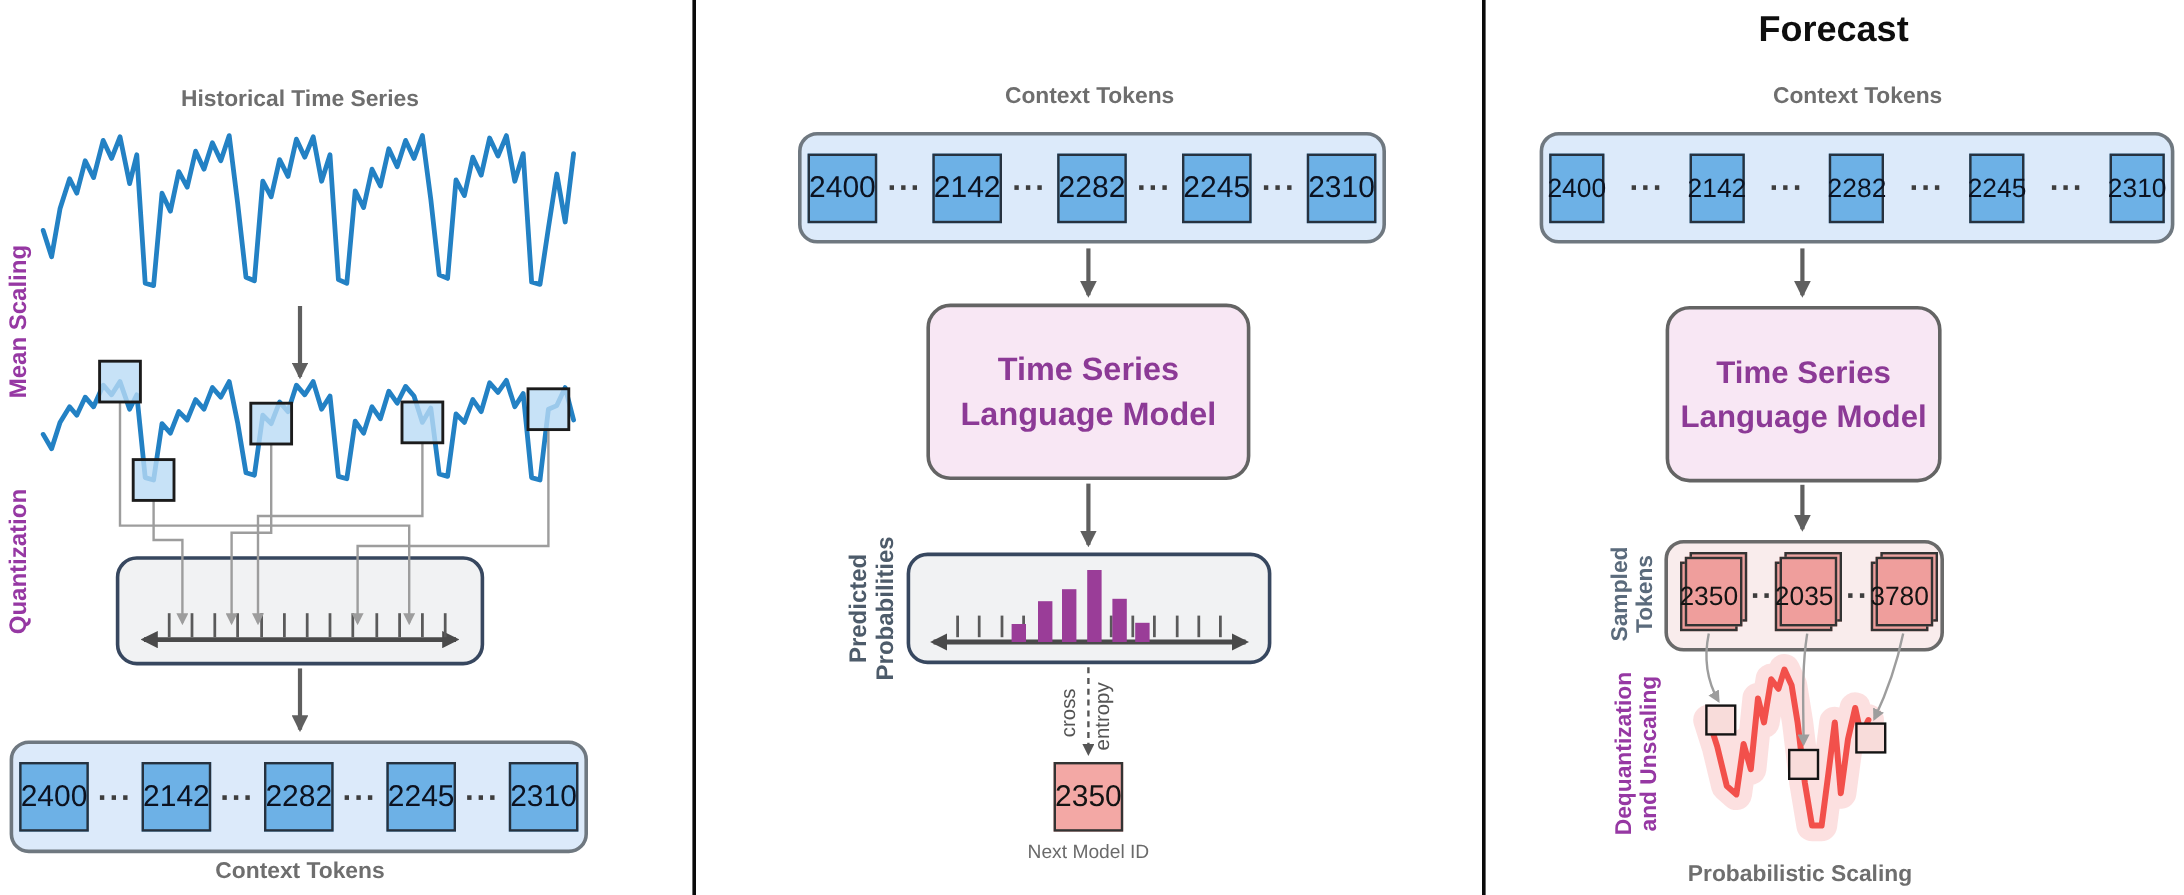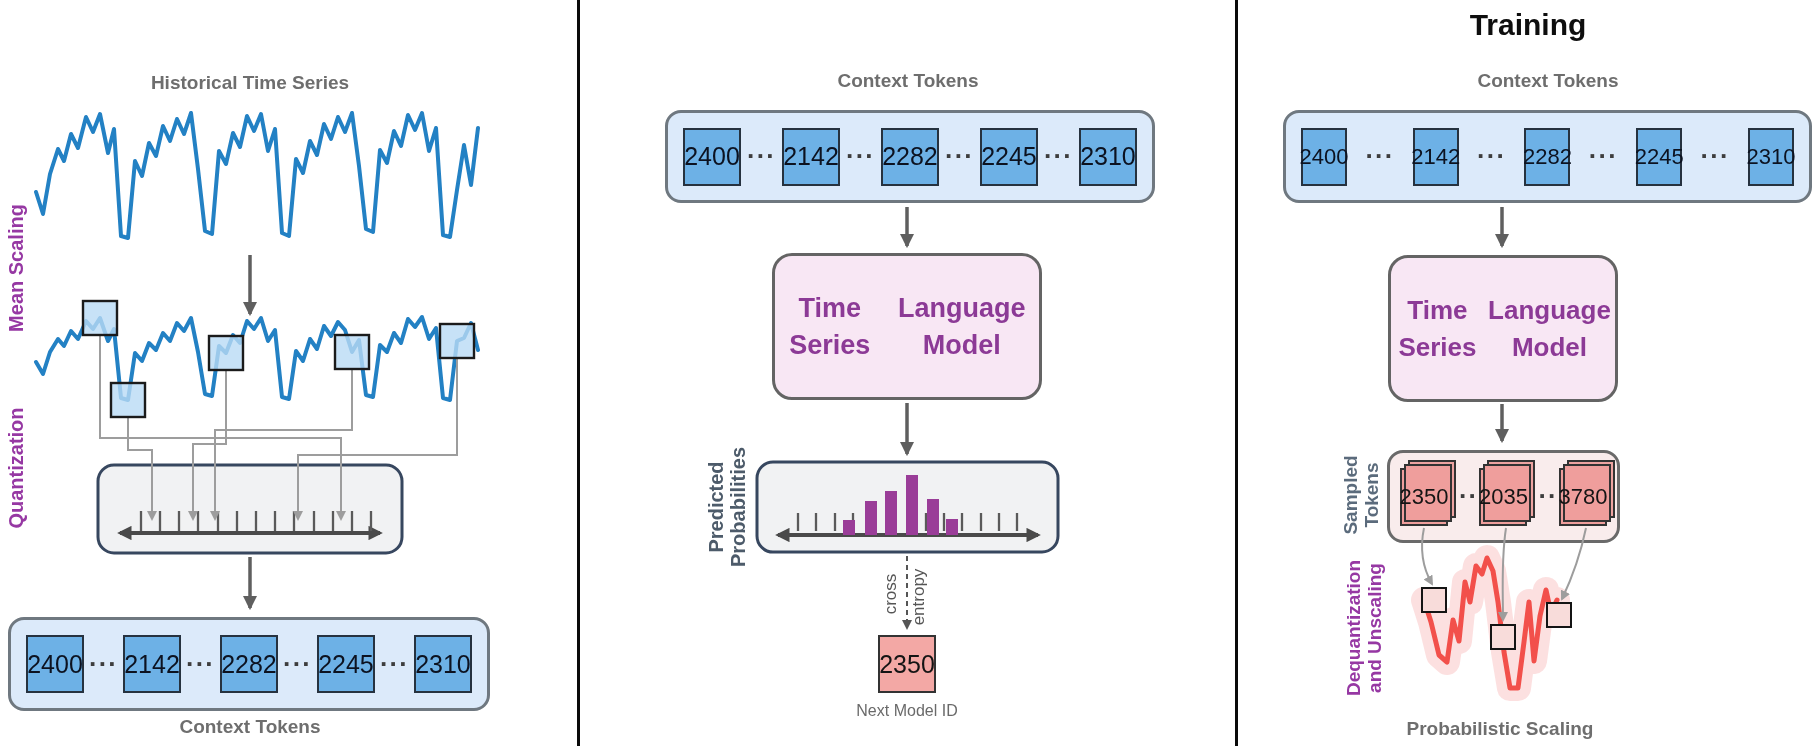--- a/index.html
+++ b/index.html
@@ -5,27 +5,27 @@
   html,body{margin:0;padding:0;background:#fff;}
   #canvas{
     position:relative;width:1820px;height:746px;background:#ffffff;
     font-family:"Liberation Sans","DejaVu Sans",sans-serif;overflow:hidden;
   }
   svg.layer{position:absolute;left:0;top:0;pointer-events:none;}
   .divider{position:absolute;top:0;width:3px;height:746px;background:#0a0a0a;}
   .panel-title{position:absolute;font-weight:bold;font-size:30px;color:#0e0e0e;text-align:center;}
   .gray-label{position:absolute;font-weight:bold;font-size:19px;color:#6e6e6e;text-align:center;}
   .tok-row{position:absolute;background:#dceafa;border:3px solid #6f7880;border-radius:16px;
-    display:flex;align-items:center;justify-content:space-between;padding:0 15px;box-sizing:border-box;}
+    display:flex;align-items:center;justify-content:space-between;padding:0 5px;box-sizing:border-box;}
   .tok{width:58px;height:58px;background:#6db1e6;border:2px solid #26323f;box-sizing:border-box;
     display:flex;align-items:center;justify-content:center;font-size:25px;color:#0c1220;}
   .tok-row.inf .tok{width:46px;font-size:22px;}
   .dots{font-size:26px;font-weight:bold;color:#3d3d3d;letter-spacing:1px;}
   .model-box{position:absolute;background:#f8e7f4;border:3.5px solid #646464;border-radius:20px;
-    display:flex;flex-direction:row;align-items:center;justify-content:center;
+    display:flex;flex-direction:column;align-items:center;justify-content:center;
     font-weight:bold;font-size:27px;color:#8c3a96;line-height:37px;text-align:center;box-sizing:border-box;}
   .vlabel{position:absolute;transform:rotate(-90deg);display:flex;flex-direction:column;
     align-items:center;justify-content:center;font-weight:bold;text-align:center;white-space:nowrap;}
   .vlabel.purple{color:#9638a3;font-size:20px;line-height:22px;}
   .vlabel.slate{color:#4d5b6a;font-size:20px;line-height:22px;}
   .vlabel.slate2{color:#5b6b7c;font-size:19px;line-height:21px;}
   .vlabel.purple2{color:#9638a3;font-size:19px;line-height:21px;}
   .rot-plain{position:absolute;transform:rotate(-90deg);font-size:17px;color:#555;
     text-align:center;white-space:nowrap;}
   .pink-box{position:absolute;width:58px;height:58px;background:#f3a8a5;border:2px solid #333;
@@ -184,21 +184,21 @@
   </div>
   <div class="vlabel slate" style="left:662px;top:484px;width:130px;height:46px;">
     <div>Predicted</div>
     <div>Probabilities</div>
   </div>
   <div class="rot-plain" style="left:861px;top:584px;width:60px;">cross</div>
   <div class="rot-plain" style="left:884px;top:587px;width:70px;">entropy</div>
   <div class="pink-box" style="left:878px;top:635px;">2350</div>
   <div class="next-label" style="left:807px;top:702px;width:200px;">Next Model ID</div>
 
-  <div class="panel-title" style="left:1278px;top:8px;width:500px;">Training</div>
+  <div class="panel-title" style="left:1278px;top:8px;width:500px;">Forecast</div>
   <div class="gray-label" style="left:1298px;top:70px;width:500px;">Context Tokens</div>
   <div class="tok-row inf" style="left:1283px;top:110px;width:529px;height:93px;">
     <div class="tok">2400</div>
     <div class="dots">···</div>
     <div class="tok">2142</div>
     <div class="dots">···</div>
     <div class="tok">2282</div>
     <div class="dots">···</div>
     <div class="tok">2245</div>
     <div class="dots">···</div>

